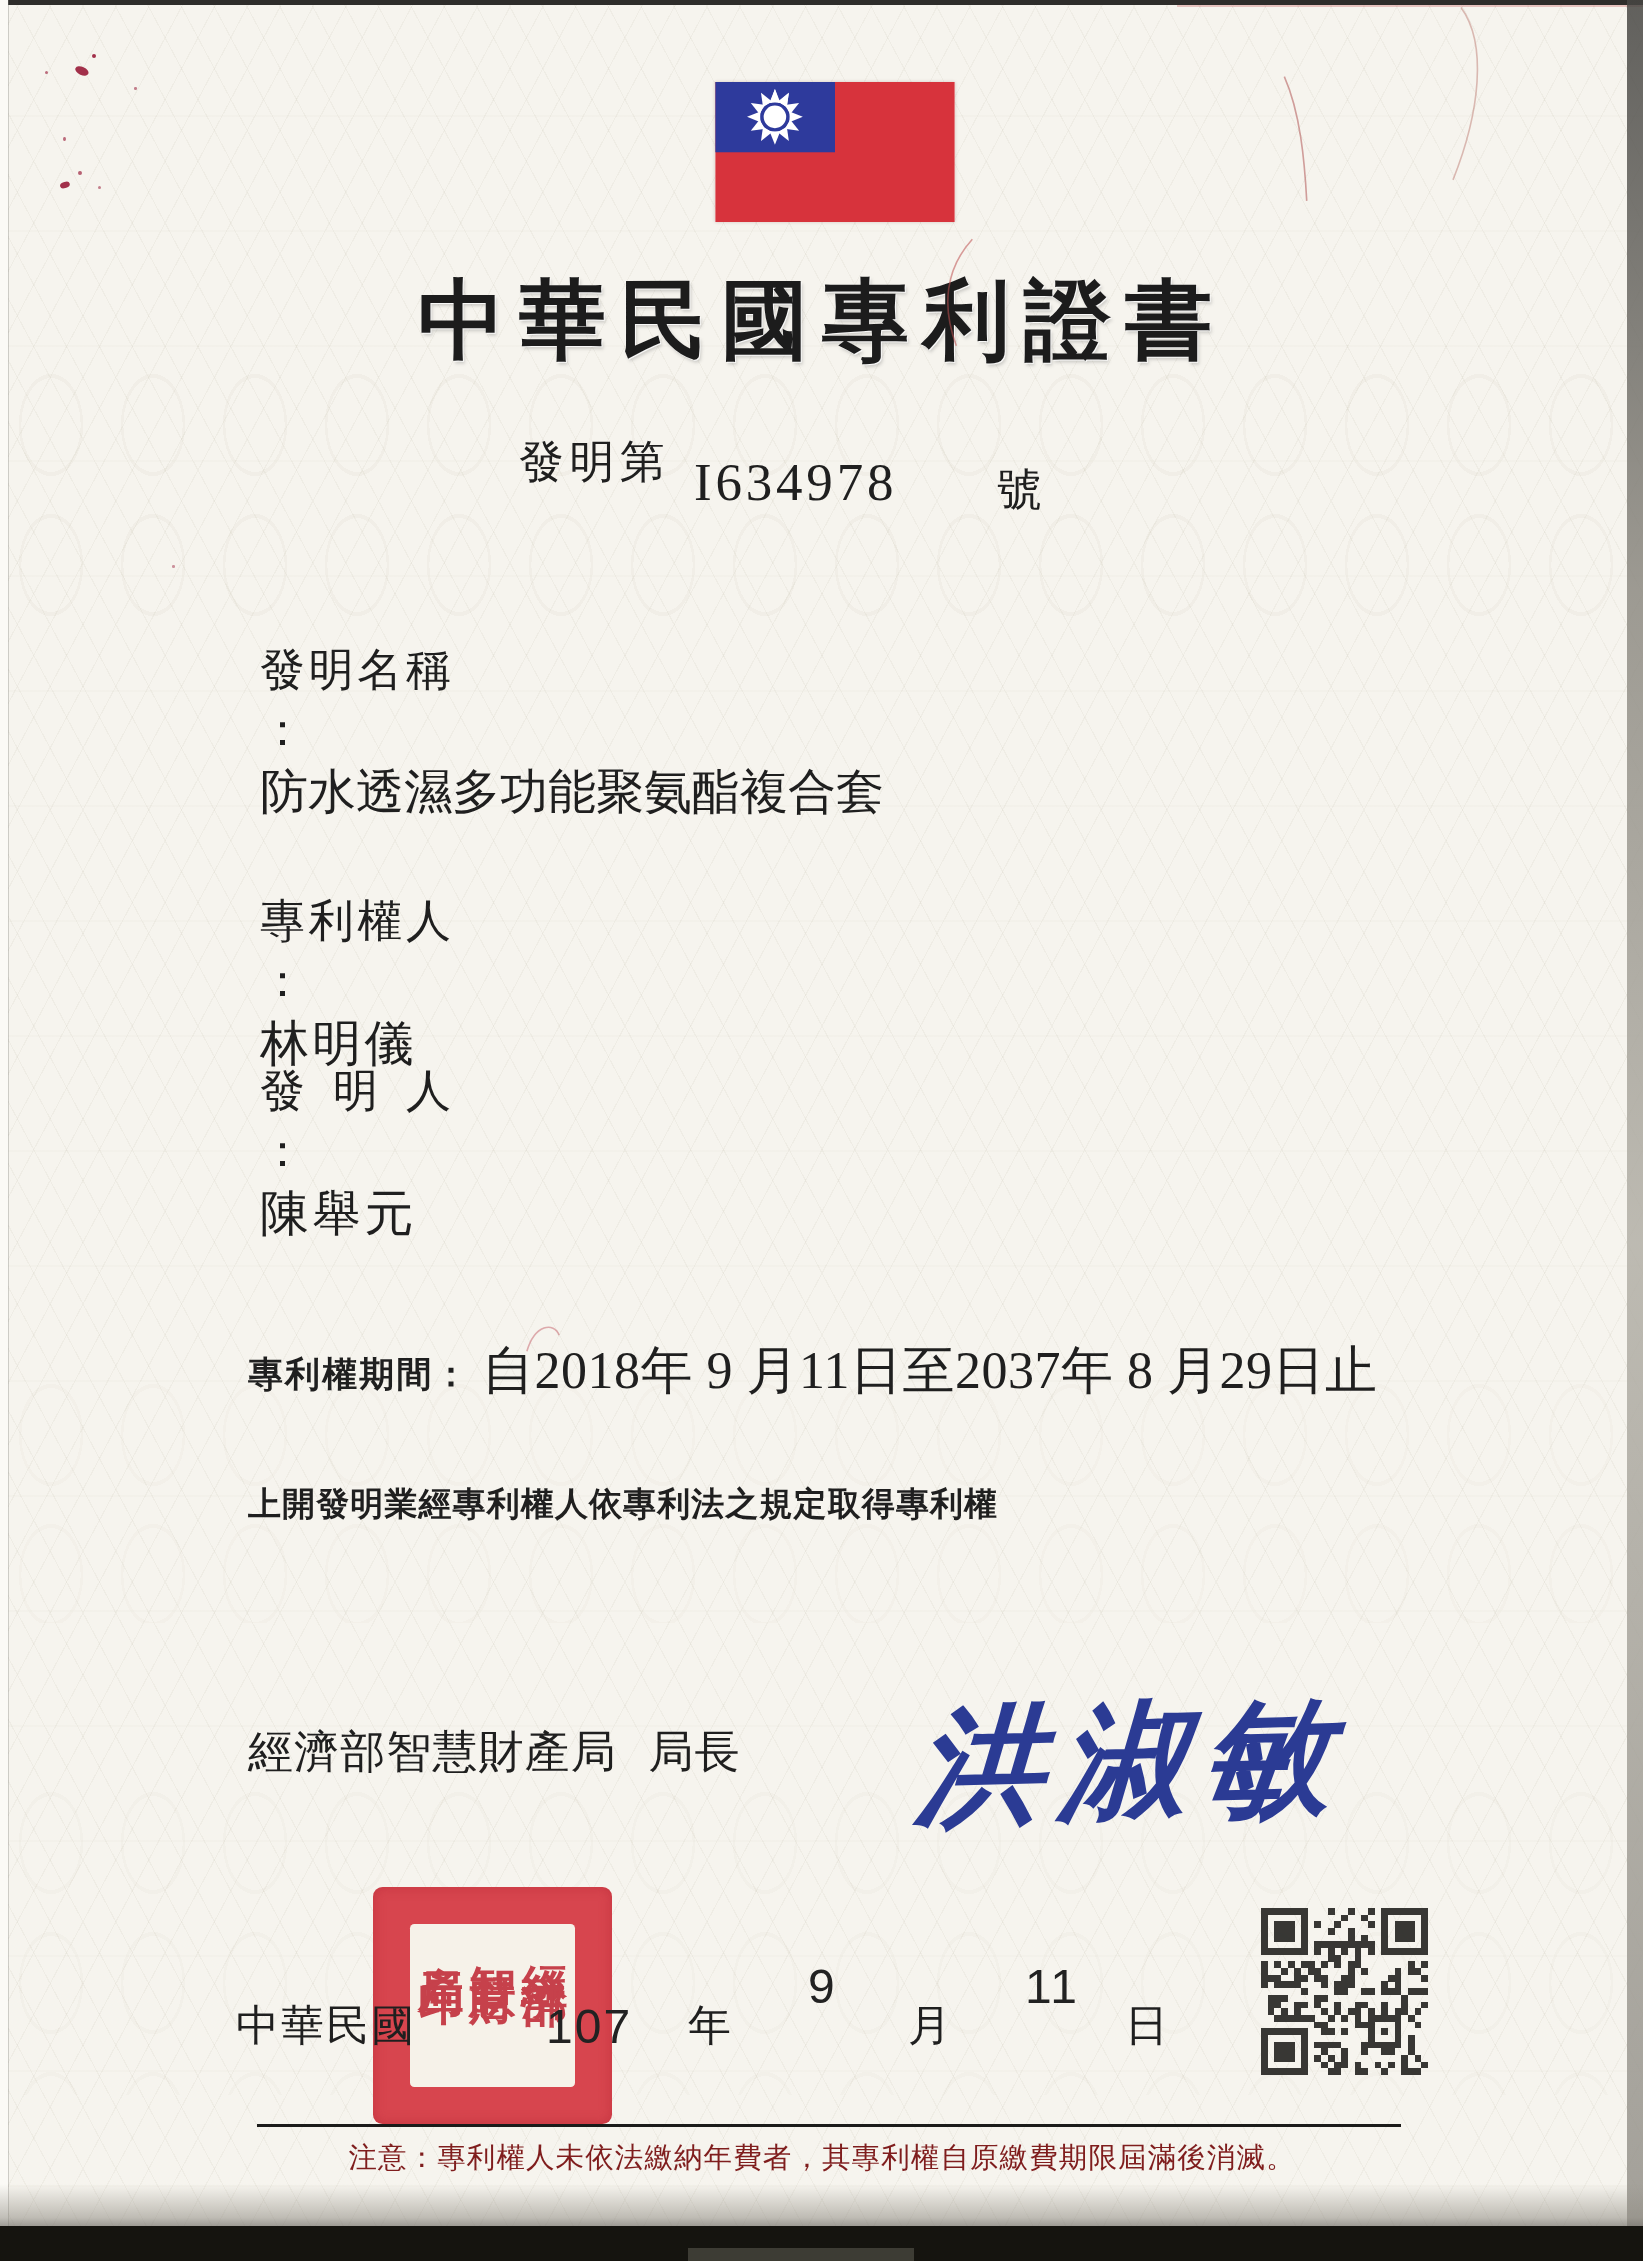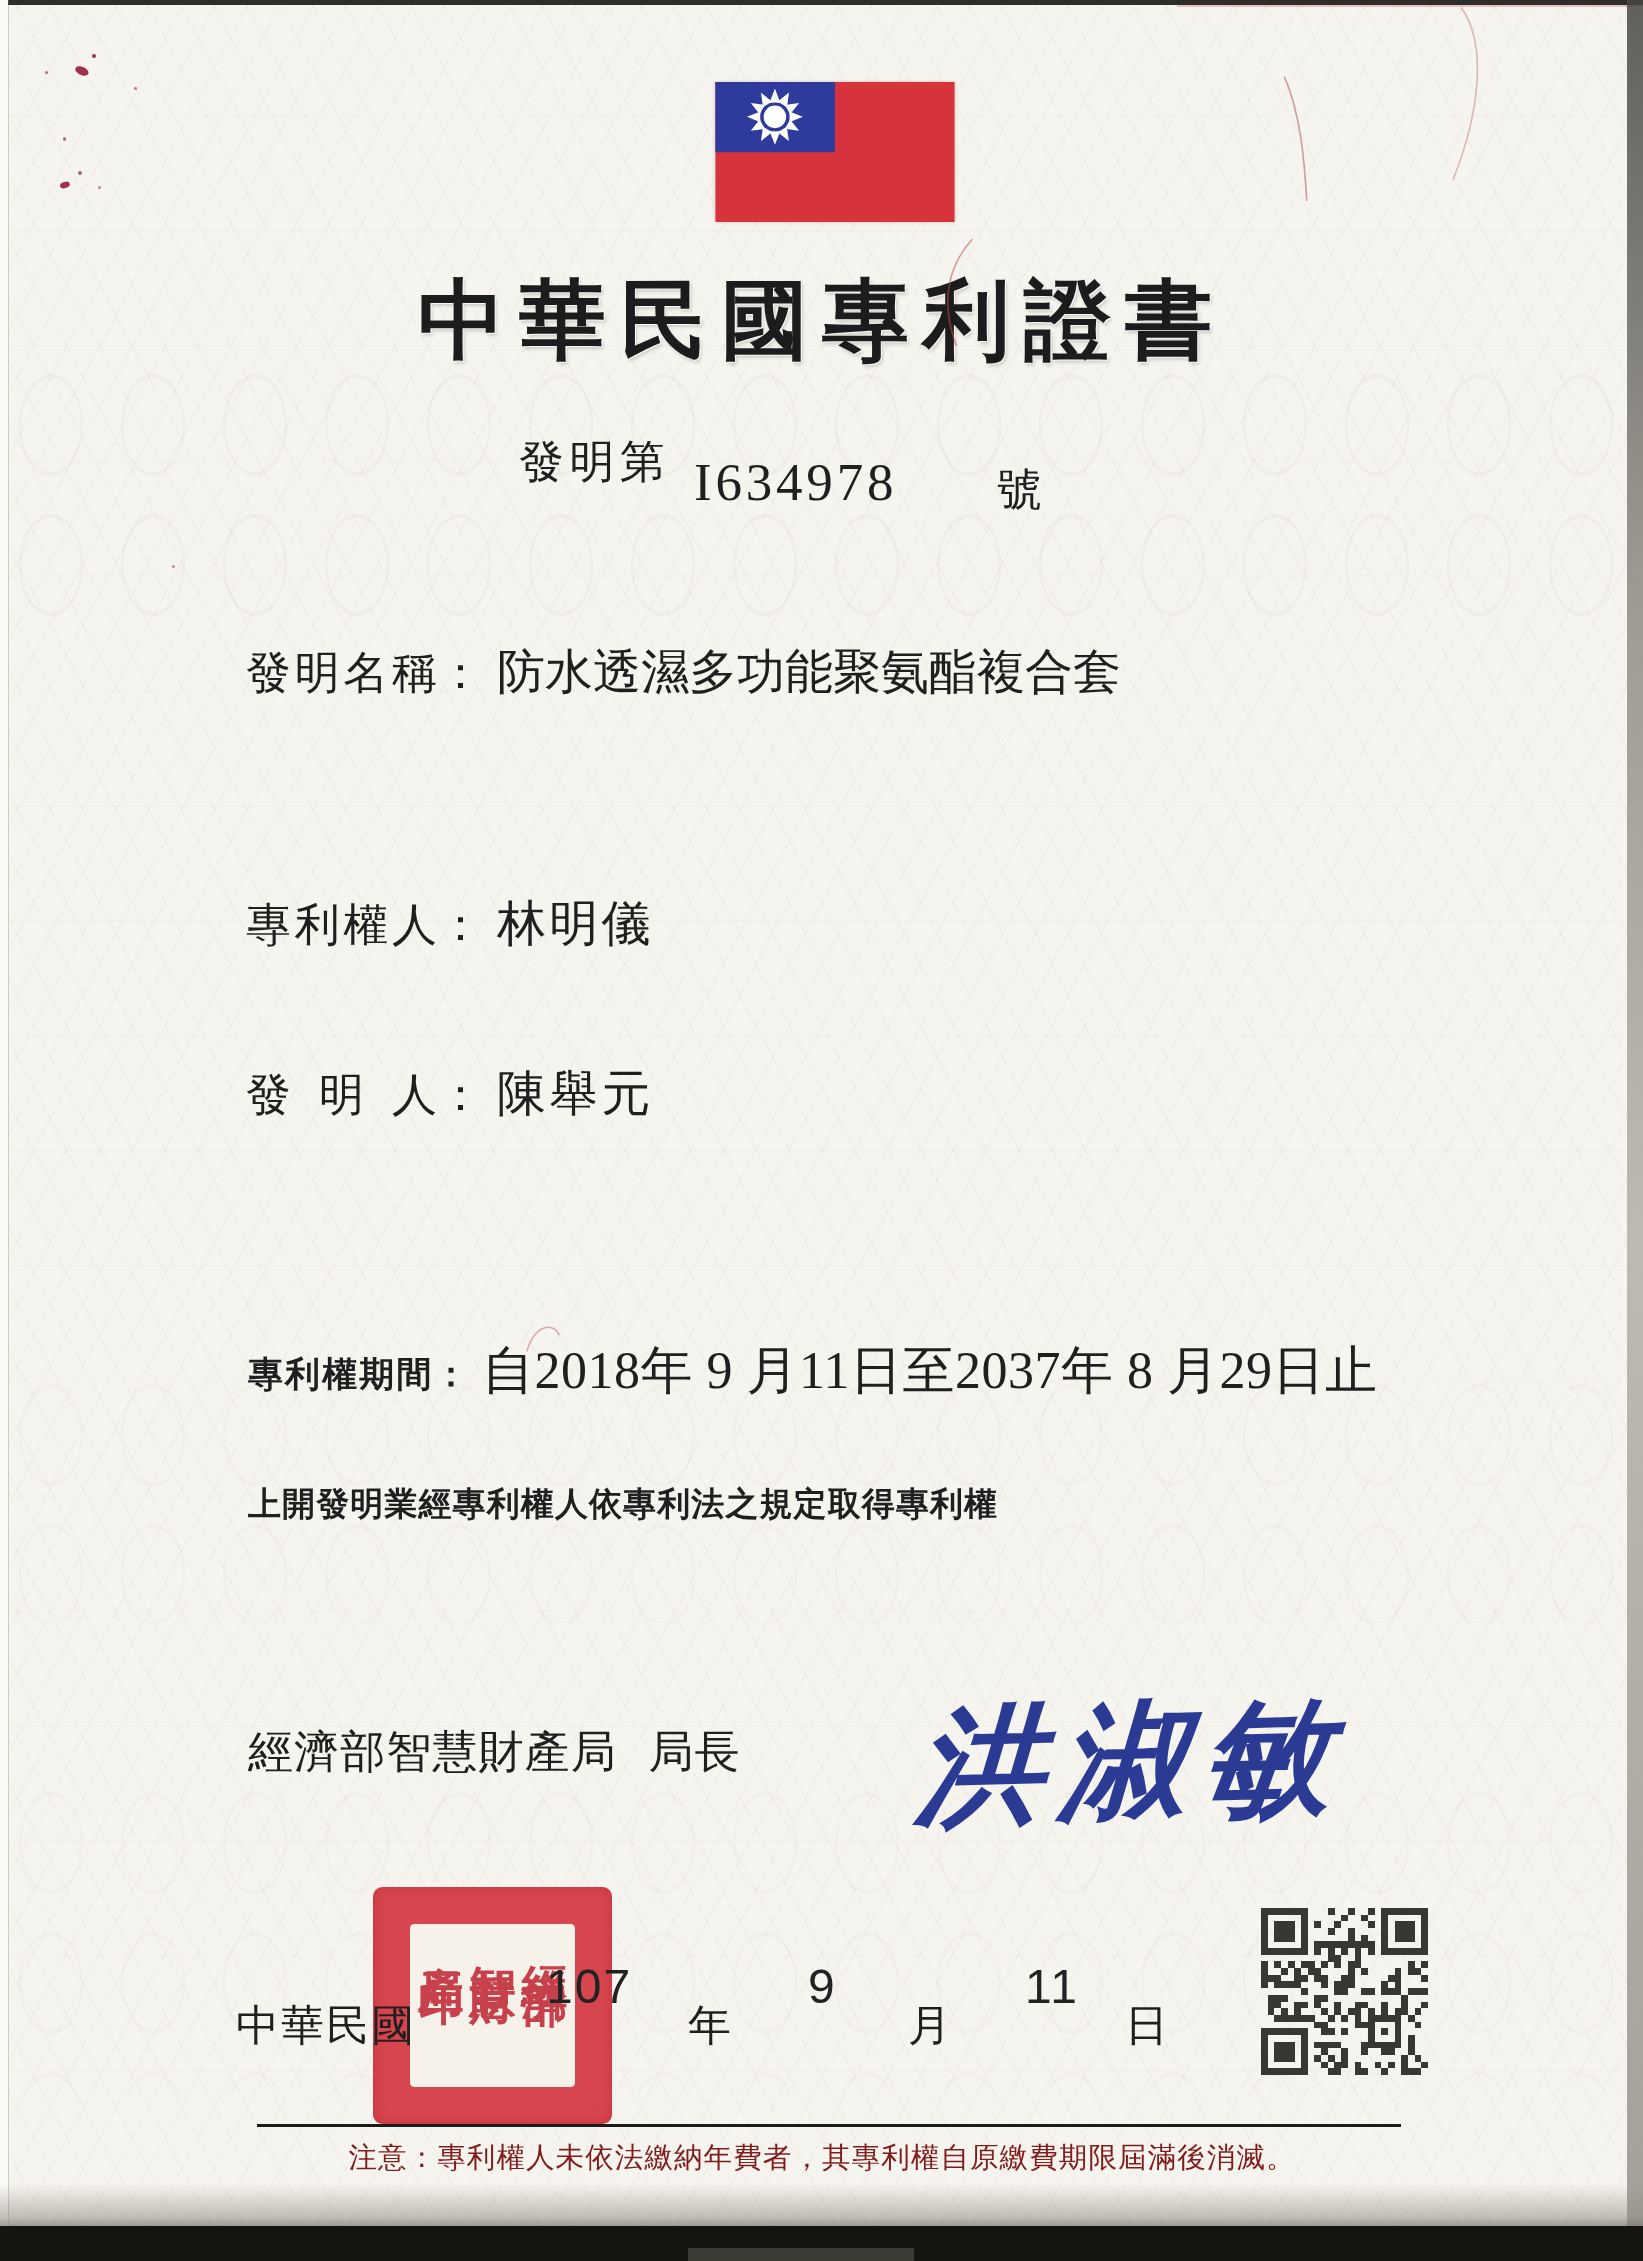--- a/index.html
+++ b/index.html
@@ -48,21 +48,21 @@
     text-align:center;font-size:87px;font-weight:600;letter-spacing:14px;
     color:#1c1c1c;white-space:nowrap;
     text-shadow:1.1px 1.1px 0 rgba(255,255,255,.85), -0.5px -0.5px 0 rgba(255,255,255,.5), 2.1px 2.7px 3.2px rgba(90,90,90,.25);
   }
   
   .no-prefix{position:absolute;left:519px;top:432px;font-size:45px;letter-spacing:5.4px;z-index:2;text-align:center;}
   .no-value{position:absolute;left:694px;top:452px;font-size:53px;letter-spacing:3.8px;z-index:2;
     font-family:"Liberation Serif","DejaVu Serif",serif;}
   .no-suffix{position:absolute;left:997px;top:460px;font-size:45px;z-index:2;}
   
-  .frow{position:absolute;left:246px;display:flex;align-items:baseline;z-index:2;white-space:nowrap;}
+  .frow{position:absolute;left:246px;display:flex;align-items:baseline;z-index:2;white-space:nowrap;flex-direction:column;}
   .frow .flabel{display:inline-block;width:191px;font-size:45px;text-align:justify;text-align-last:justify;}
   .frow .fcolon{font-size:45px;margin-left:1.1px;}
   .frow .fvalue{font-size:48px;margin-left:14px;}
   .row-name{top:640px;}
   .row-patentee{top:891px;}
   .row-inventor{top:1061px;}
   .row-patentee .fvalue,.row-inventor .fvalue{font-size:49px;letter-spacing:3.2px;}
   
   .term-label{position:absolute;left:248px;top:1351px;font-size:35px;font-weight:700;letter-spacing:2.1px;z-index:2;}
   .term-value{position:absolute;left:482px;top:1336px;font-size:52px;letter-spacing:0.5px;z-index:2;white-space:nowrap;}
@@ -82,21 +82,21 @@
     box-shadow:inset 0 0 11.8px rgba(182,40,52,.55);}
   .seal-inner{position:absolute;inset:37px;background:#f6f2e9;border-radius:4.3px;
     display:flex;flex-direction:row-reverse;justify-content:space-evenly;align-items:stretch;padding:5.4px 2.1px;}
   .seal-col{writing-mode:vertical-rl;text-orientation:upright;
     font-size:46px;line-height:1;color:#c6414b;font-weight:700;
     display:flex;justify-content:space-between;letter-spacing:6.4px;}
   
   .date-part{position:absolute;z-index:4;white-space:nowrap;}
   .dp-cjk{font-size:43px;top:1961px;letter-spacing:2.1px;margin-top:36px;}
   .dp-num{font-size:48px;top:1959px;font-family:"Liberation Sans","DejaVu Sans",sans-serif;letter-spacing:2.1px;color:#222;}
-  .dp0{left:236px;}  .dp1{left:546px;} .dp2{left:688px;} .dp3{left:808px;}
+  .dp0{left:236px;}  .dp1{left:546px;margin-top:40px;} .dp2{left:688px;} .dp3{left:808px;}
   .dp4{left:908px;} .dp5{left:1025px;} .dp6{left:1125px;}
   
   .qr{position:absolute;left:1261px;top:1908px;width:167px;height:167px;z-index:2;opacity:.92;}
   
   .divider{position:absolute;left:257px;top:2124px;width:1144px;height:3.2px;background:#1b1b1a;z-index:2;}
   .footer-note{position:absolute;left:0;right:0;top:2139px;text-align:center;
     font-size:28.5px;letter-spacing:1.1px;color:#7f1d1d;z-index:2;white-space:nowrap;}
 </style>
 </head>
 <body>

